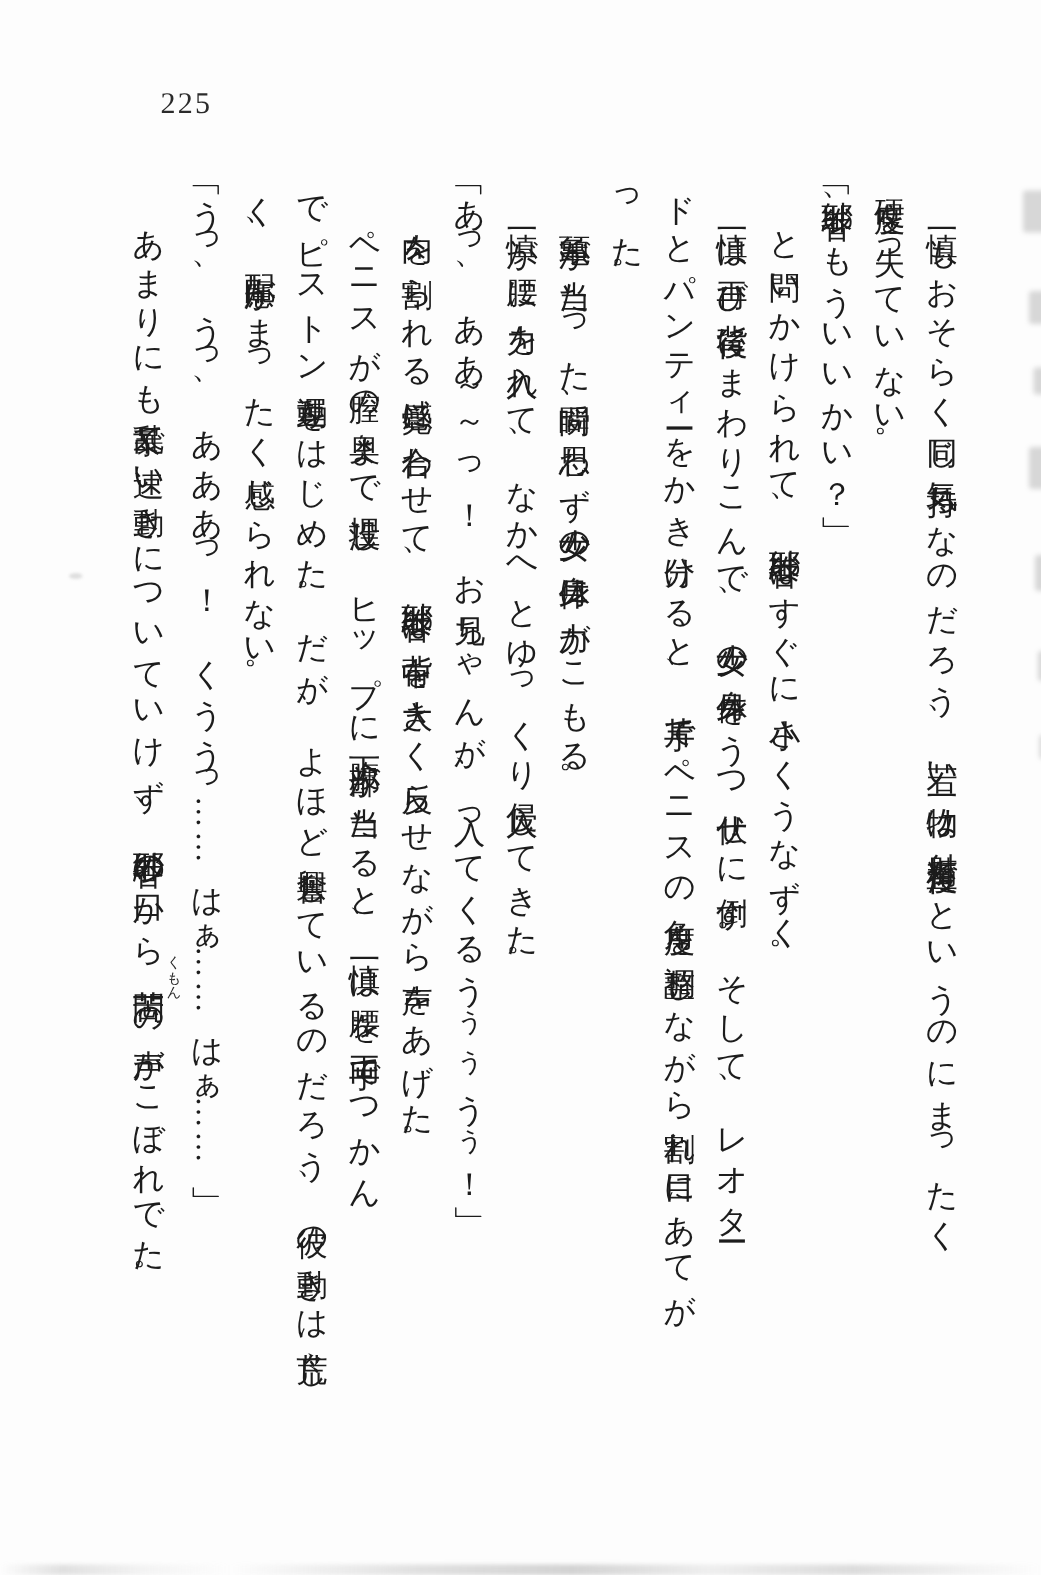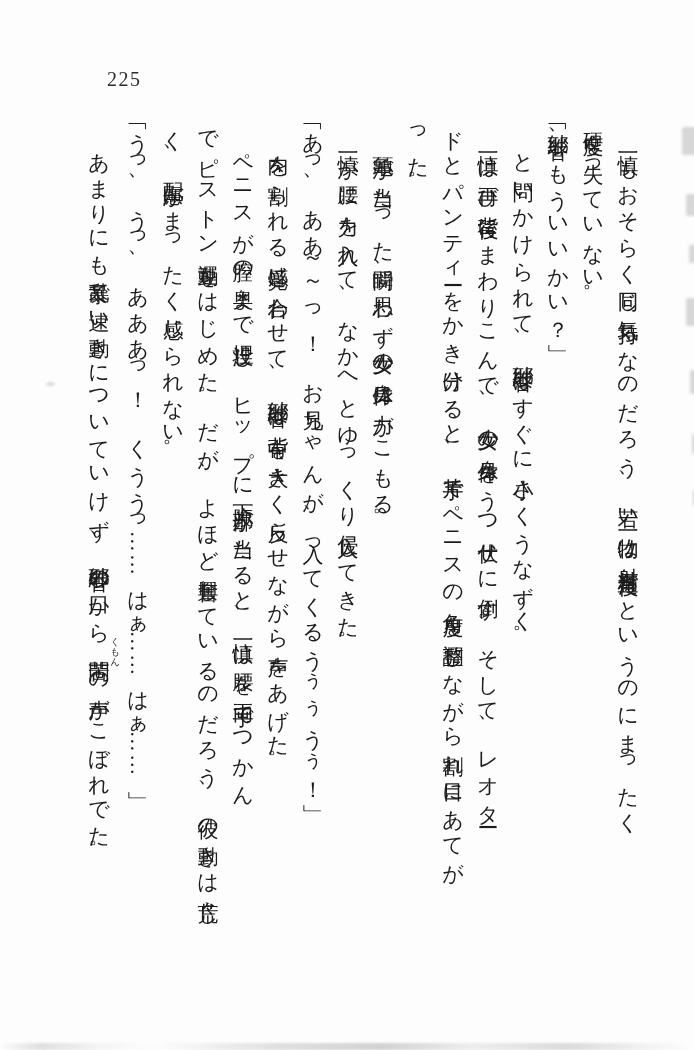--- a/index.html
+++ b/index.html
@@ -6,21 +6,21 @@
   body{
     width:694px;height:1050px;overflow:hidden;
     background:#ffffff;
     font-family:"Liberation Serif","DejaVu Serif",serif;
   }
   .page{
     position:relative;width:694px;height:1050px;
     background:#fdfdfd;
   }
   .page-number{
-    position:absolute;top:68px;left:107px;
+    position:absolute;top:58px;left:107px;
     font-size:20px;letter-spacing:1.5px;color:#2b2b2b;
     font-family:"Liberation Serif","DejaVu Serif",serif;
   }
   .text-block{
     position:absolute;top:116px;right:49px;height:904px;
     writing-mode:vertical-rl;
     -webkit-writing-mode:vertical-rl;
     text-orientation:mixed;
     font-size:21px;
     line-height:35px;

